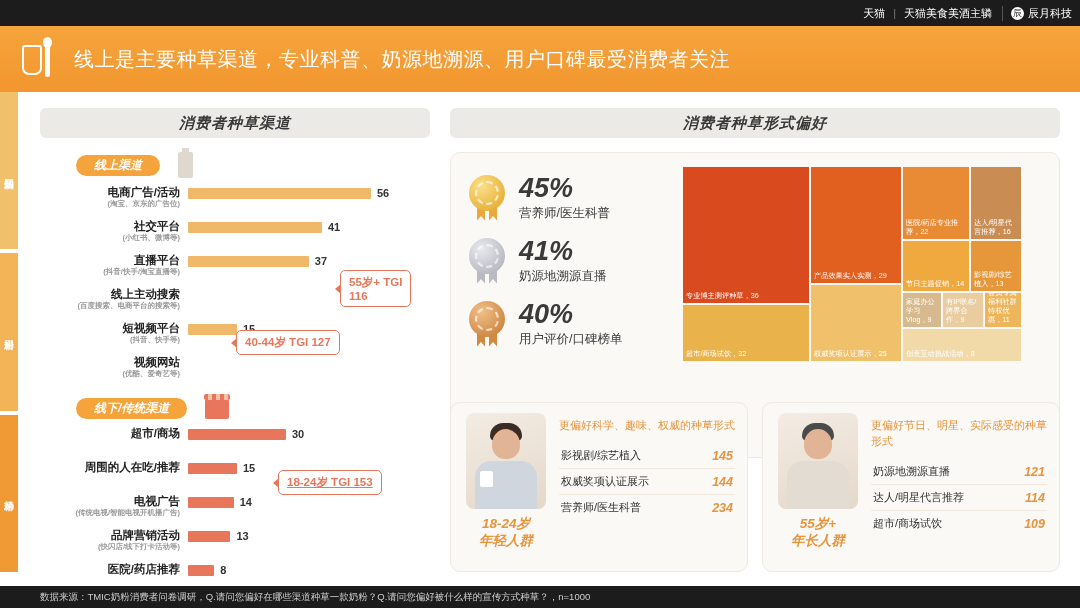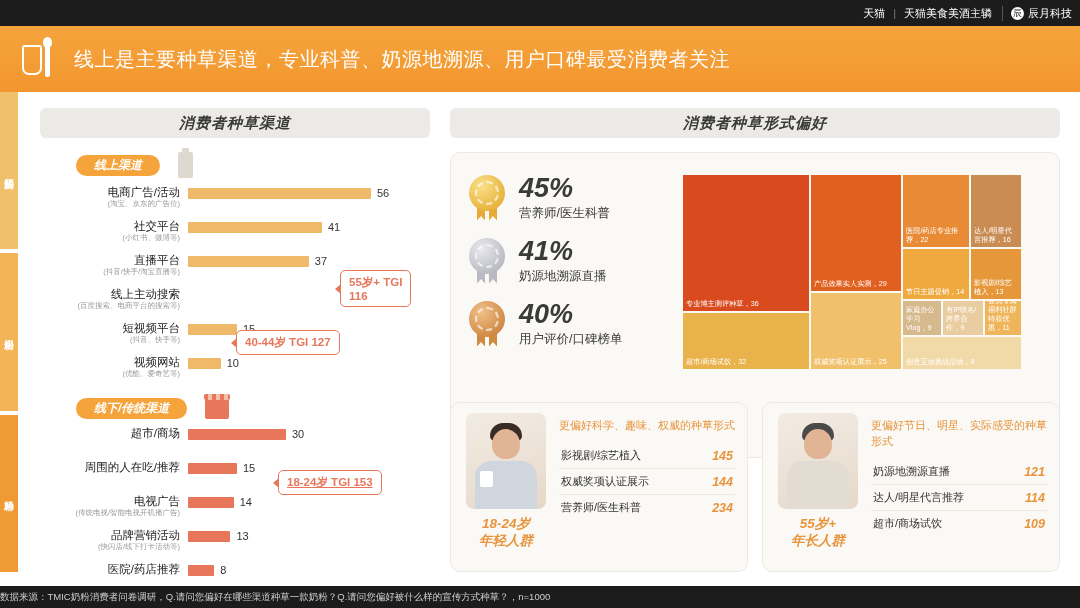--- a/index.html
+++ b/index.html
@@ -99,21 +99,21 @@
     content:"";position:absolute;left:4px;top:-4px;width:7px;height:5px;background:#ded8cf;border-radius:1px;
   }
   .grp-icon-shop {
     width:24px;height:20px;background:#e8765a;border-radius:2px;position:relative;
   }
   .grp-icon-shop:before{
     content:"";position:absolute;left:-1px;top:-5px;width:26px;height:6px;
     background:repeating-linear-gradient(90deg,#e8765a 0 4px,#f3c0ae 4px 8px);
     border-radius:2px;
   }
-  .bar-row { display:flex; align-items:flex-start; height:34px; }
+  .bar-row { display:flex; align-items:flex-start; height:34px;font-weight:bold; }
   .bar-label {
     width:148px; text-align:right; padding-right:8px; padding-top:2px;
   }
   .bar-label .nm { font-size:11.5px; color:#222; line-height:13px; }
   .bar-label .sub { font-size:7.5px; color:#9a9a9a; line-height:10px; }
   .bar-wrap { position:relative; flex:1; padding-top:3px; display:flex; align-items:center; }
   .bar { height:11px; border-radius:1px; }
   .bar-val { font-size:11px; color:#333; margin-left:6px; }
 
   .callout {
@@ -164,21 +164,21 @@
   .bronze .disc{background:radial-gradient(circle at 35% 30%,#f0c08a,#c4762c);}
   .bronze .rib:before,.bronze .rib:after{background:#cf8b41;}
   .pct { font-size:27px; font-weight:bold; font-style:italic; color:#3a3a3a; line-height:30px;}
   .pct-sub { font-size:12.5px; color:#3a3a3a; margin-top:2px;}
 
   .treemap {
     position:relative; width:340px; height:196px; margin-left:6px;
   }
   .tm-cell {
     position:absolute; overflow:hidden; color:#fff;
-    font-size:7.2px; line-height:9px; padding:3px;margin-top:8px;
+    font-size:7.2px; line-height:9px; padding:3px;
   }
   .tm-cell span { display:block; }
   .tm-label-bottom { position:absolute; left:3px; bottom:3px; right:3px; }
 
   
   .persona {
     position:absolute; top:402px; height:170px; width:298px;
     display:flex; padding:10px 12px;
   }
   .p-left { left:450px; }
@@ -203,21 +203,21 @@
     display:flex; justify-content:space-between; align-items:center;
     border-bottom:1px solid #efe8dd; padding:5px 2px; font-size:11px; color:#333;
   }
   .p-row:last-child { border-bottom:none; }
   .p-row .v { color:#e8943c; font-weight:bold; font-style:italic; font-size:12.5px; }
 
   
   .footer {
     position:absolute; left:0; bottom:0; width:1080px; height:22px;
     background:#1c1c1c; color:#cfcfcf; font-size:9.5px;
-    display:flex; align-items:center; 
+    display:flex; align-items:center; padding-left:40px;
   }
 </style>
 </head>
 <body>
 
 <div class="topbar">
   <div class="topbar-right">
     <span>天猫</span>
     <span class="sep">|</span>
     <span>天猫美食美酒主辚</span>
@@ -293,24 +293,20 @@
         <div class="bar-wrap">
           <div class="bar" style="width:49px;background:#f0b96a"></div>
           <div class="bar-val">15</div>
         </div>
       </div>
       <div class="bar-row">
         <div class="bar-label">
           <div class="nm">视频网站</div>
           <div class="sub">(优酷、爱奇艺等)</div>
         </div>
-        <div class="bar-wrap">
-          <div class="bar" style="width:32.666666666666664px;background:#f0b96a"></div>
-          <div class="bar-val">10</div>
-        </div>
       </div>
       <div class="grp-row" style="margin:10px 0 6px 36px">
         <span class="grp-pill">线下/传统渠道</span>
         <span class="grp-icon-shop"></span>
       </div>
       <div class="bar-row">
         <div class="bar-label">
           <div class="nm">超市/商场</div>
         </div>
         <div class="bar-wrap">

